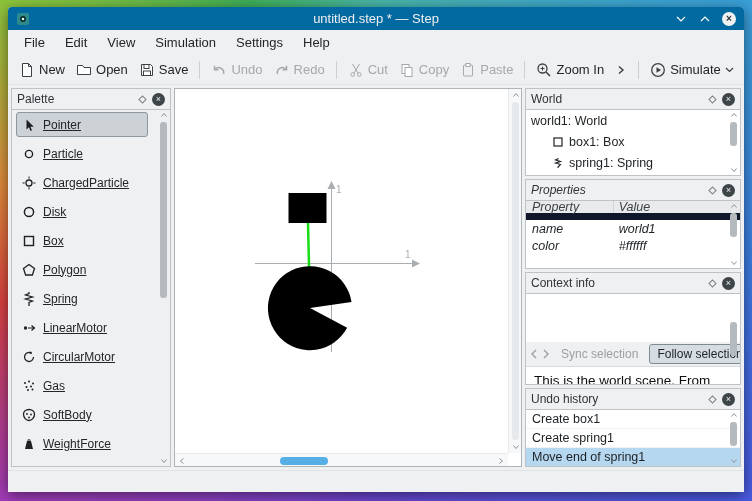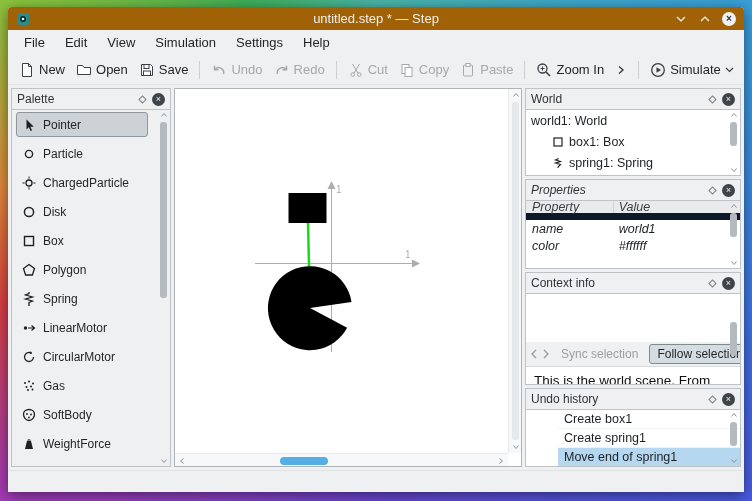--- a/index.html
+++ b/index.html
@@ -3,21 +3,21 @@
 <meta charset="utf-8">
 <style>
   *{margin:0;padding:0;box-sizing:border-box;font-family:"Liberation Sans",sans-serif;}
   html,body{width:752px;height:501px;overflow:hidden;}
   body{background:conic-gradient(from 0deg at 50% 50%,
     #49b6a8 0deg,#3aa0d8 56deg,#3b7ee0 90deg,#4a5ae0 124deg,#6a46d0 180deg,
     #a03cb8 236deg,#d84040 262deg,#e08a3c 280deg,#8cc43c 304deg,#3fae57 332deg,#49b6a8 360deg);}
   .window{position:absolute;left:8px;top:7px;right:8px;bottom:9px;background:#eff0f1;
     display:flex;flex-direction:column;border-radius:4px 4px 0 0;box-shadow:0 3px 14px rgba(0,0,0,.5);}
   
-  .titlebar{height:23px;flex:none;background:#a16207;border-radius:4px 4px 0 0;display:flex;align-items:center;padding:0 8px;position:relative;}
+  .titlebar{height:23px;flex:none;background:#0369a1;border-radius:4px 4px 0 0;display:flex;align-items:center;padding:0 8px;position:relative;}
   .wtitle{position:absolute;left:0;right:0;text-align:center;font-size:13px;color:#eff0f1;pointer-events:none;}
   .wbtns{margin-left:auto;display:flex;align-items:center;gap:10px;z-index:1;}
   .wb{display:flex;align-items:center;justify-content:center;width:14px;height:14px;}
   .closebtn{width:14px;height:14px;border-radius:50%;background:#f0f1f2;color:#2c3136;font-size:10px;line-height:14px;text-align:center;font-weight:bold;}
   
   .menubar{height:25px;flex:none;display:flex;align-items:center;padding:0 6px;font-size:13px;color:#232629;background:#eff0f1;}
   .mitem{padding:3px 10px;border-radius:2px;}
   
   .toolbar{height:30px;flex:none;display:flex;align-items:center;padding:0 6px;gap:1px;background:#eff0f1;border-bottom:1px solid #e2e4e5;}
   .tbtn{display:flex;align-items:center;gap:4px;padding:3px 5px;border-radius:3px;font-size:13px;color:#232629;white-space:nowrap;}
@@ -27,21 +27,21 @@
   
   .main{flex:1;display:flex;gap:3px;padding:3px;min-height:0;}
   .panel{display:flex;flex-direction:column;border:1px solid #bdc3c7;background:#eff0f1;min-height:0;}
   .phead{height:20px;flex:none;display:flex;align-items:center;gap:5px;padding:0 5px;font-size:12px;color:#2f3338;}
   .phead .ptitle{flex:1;}
   .pclose{width:13px;height:13px;flex:none;border-radius:50%;background:#3e4549;color:#eff0f1;font-size:9px;line-height:13px;text-align:center;}
   .pbody{flex:1;background:#fff;border-top:1px solid #bdc3c7;position:relative;overflow:hidden;min-height:0;}
   
   .palette{width:160px;flex:none;}
   .palette .pbody{background:#eff0f1;}
-  .palitem{height:25px;margin:2px 22px 4px 4px;display:flex;align-items:center;gap:6px;padding:0 4px;font-size:12px;color:#232629;border:1px solid transparent;border-radius:3px;white-space:nowrap;overflow:hidden;}
+  .palitem{height:25px;margin:2px 22px 4px 4px;display:flex;align-items:center;gap:6px;padding:0 4px;font-size:12px;color:#232629;border:1px solid transparent;border-radius:3px;white-space:nowrap;overflow:hidden;text-decoration:underline;}
   .palitem.selected{background:#cdd2d6;border-color:#8e979d;}
   
   .vs{position:absolute;right:1px;top:1px;bottom:1px;width:11px;}
   .sthumb{position:absolute;left:2px;width:7px;border-radius:3px;background:#b4babe;}
   .sa{position:absolute;left:1.5px;}
   .sa.bot{bottom:0;}
   
   .canvas{flex:1;position:relative;background:#fff;border:1px solid #aeb4b8;min-width:0;}
   .scene{position:absolute;left:0;top:0;}
   .cvs{position:absolute;top:0;right:0;bottom:13px;width:13px;background:#f7f8f9;border-left:1px solid #e8eaeb;}
@@ -64,21 +64,21 @@
   .pc1{width:41%;padding-left:6px;flex:none;}
   .pc2{flex:1;padding-left:5px;}
   
   .ctxbar{height:25px;flex:none;display:flex;align-items:center;gap:4px;padding:0 4px;background:#eff0f1;border-bottom:1px solid #d8dbdd;font-size:12px;margin-top:48px;}
   .navb{display:flex;align-items:center;justify-content:center;width:16px;height:18px;}
   .ctxbtn{padding:2px 7px;border-radius:3px;color:#9aa0a5;white-space:nowrap;}
   .ctxbtn.pressed{color:#232629;background:#d6dde2;border:1px solid #7f8c8d;}
   .ctxsep{width:1px;height:16px;background:#ccd0d3;margin-left:1px;}
   .ctxtext{padding:5px 8px;font-size:13.5px;line-height:1.32;color:#101010;}
   
-  .urow{height:19px;display:flex;align-items:center;padding:0 6px;font-size:12.5px;color:#1d2124;border-bottom:1px solid #f1f2f3;margin-left:32px;}
+  .urow{height:19px;display:flex;align-items:center;padding:0 6px;font-size:12.5px;color:#1d2124;border-bottom:1px solid #f1f2f3;}
   .urow.selected{background:#b5d7ef;border-bottom-color:#b5d7ef;}
   
   .statusbar{height:22px;flex:none;background:#eff0f1;border-top:1px solid #e0e2e3;}
   svg{display:block;}
 </style>
 </head>
 <body>
 
 <div class="window">
 

